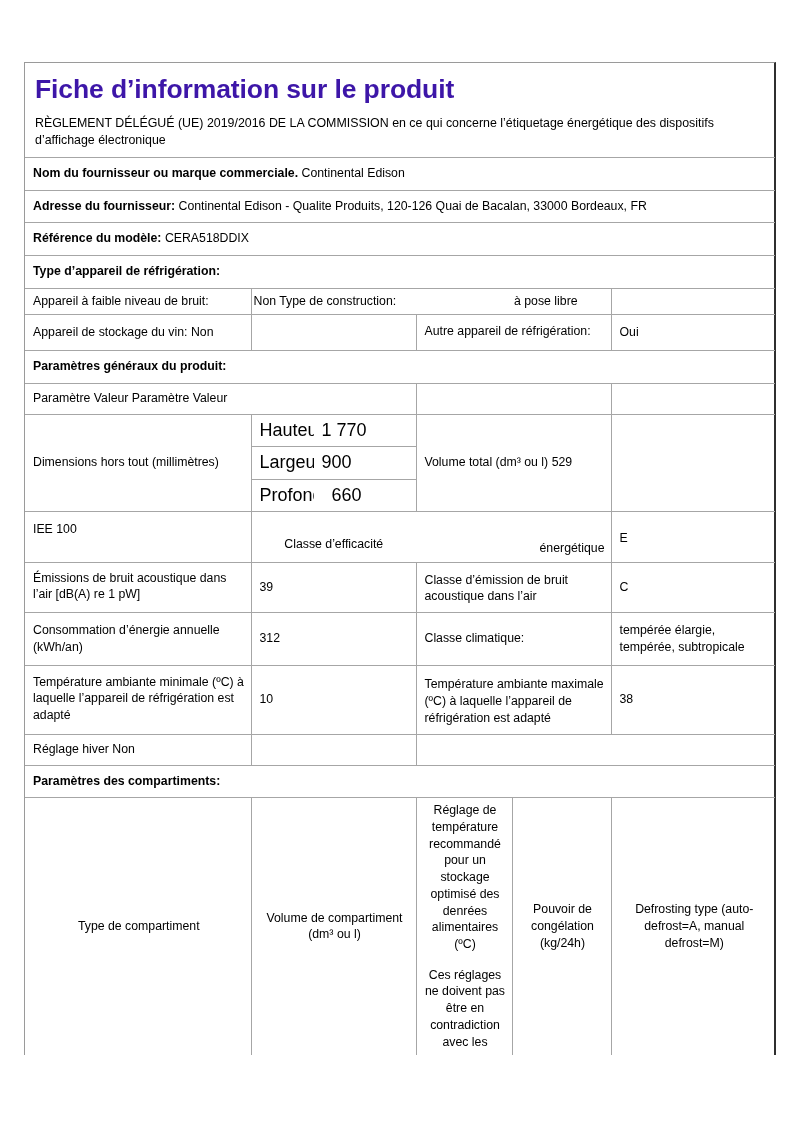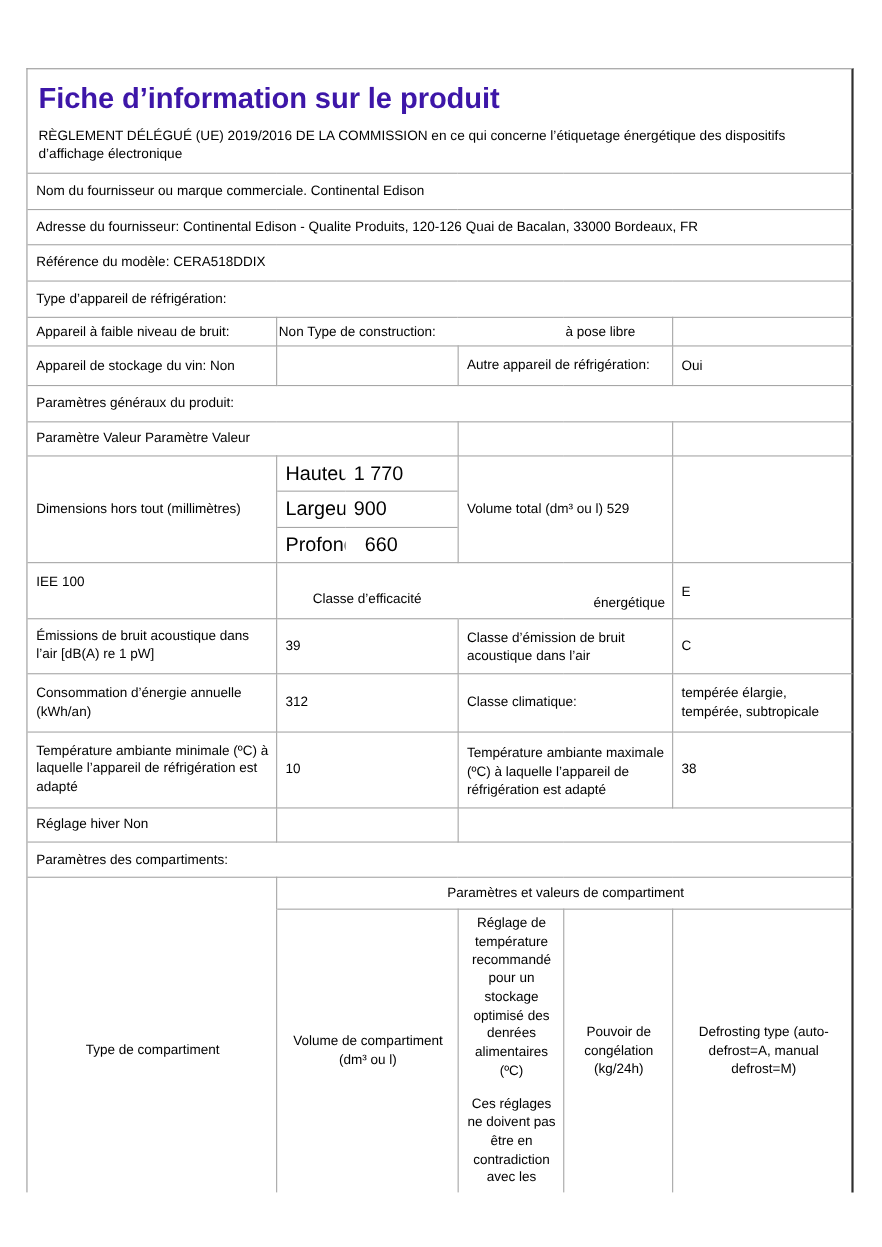--- a/index.html
+++ b/index.html
@@ -65,21 +65,21 @@
     line-height: 1.12;
     margin: 0 0 10px 0;
   }
   #doc-subtitle {
     font-size: 12.4px;
     line-height: 1.42;
     margin: 0 0 3px 0;
     padding-right: 20px;
   }
 
-  .lbl-bold { font-weight: normal; }
+  .lbl-bold { font-weight: bold; }
 
   
   .v-top { vertical-align: top; }
   .ctr { text-align: center; }
   .just { text-align: justify; text-align-last: left; }
 
   .cell-blank { }
 
   
   table.dims {
@@ -345,26 +345,20 @@
         <td class="bb-light br-light cell-blank"></td>
         <td colspan="3" class="bb-light cell-blank"></td>
       </tr>
 
       <tr>
         <td colspan="5" class="bb-light" style="padding-top:7px;padding-bottom:8px;">
           <span class="lbl-bold">Paramètres des compartiments:</span>
         </td>
       </tr>
 
-      <tr>
-        <td class="br-light cell-blank"></td>
-        <td colspan="4" class="bb-light ctr" style="padding-top:5px;padding-bottom:6px;">
-          <span>Paramètres et valeurs de compartiment</span>
-        </td>
-      </tr>
 
       <tr>
         <td class="br-light comp-type-cell">
           <span>Type de compartiment</span>
         </td>
         <td class="br-light comp-vol-cell">
           <span>Volume de compartiment (dm³ ou l)</span>
         </td>
         <td class="br-light comp-head comp-head-mid">
           <div>Réglage de température recommandé pour un stockage optimisé des denrées alimentaires (ºC)</div>

